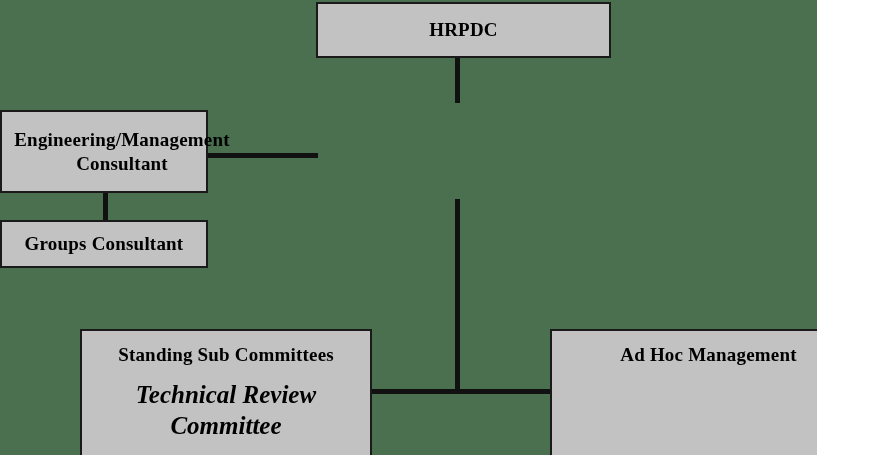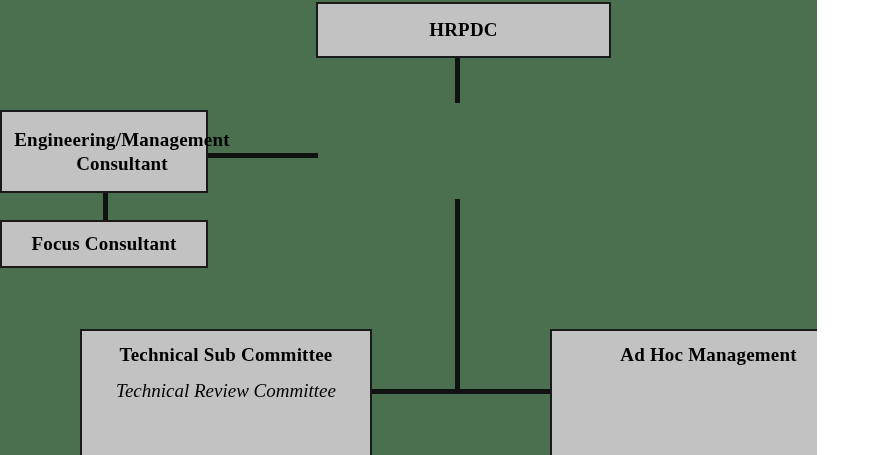--- a/index.html
+++ b/index.html
@@ -29,23 +29,23 @@
     z-index: 3;
   }
   .node .line1 {
     font-weight: bold;
     font-size: 19px;
     line-height: 1.25;
     letter-spacing: 0.2px;
     white-space: pre-line;
   }
   .node .line2 {
-    font-weight: normal;
+    font-weight: bold;
     font-style: italic;
-    font-size: 19px;
+    font-size: 25px;
     line-height: 1.25;
     white-space: pre-line;
   }
   .node.stacked {
     justify-content: flex-start;
     padding-top: 12px;
   }
   .node.stacked .line2 {
     margin-top: 12px;
   }
@@ -83,25 +83,25 @@
     <div class="line1">HRPDC</div>
   </div>
 
 
   <div class="node" id="node-engineering">
     <div class="line1">Engineering/Management
 Consultant</div>
   </div>
 
   <div class="node" id="node-legal">
-    <div class="line1">Focus Consultant</div>
+    <div class="line1">Groups Consultant</div>
   </div>
 
   <div class="node stacked" id="node-standing">
-    <div class="line1">Technical Sub Committee</div>
+    <div class="line1">Standing Sub Committees</div>
     <div class="line2">Technical Review Committee</div>
   </div>
 
   <div class="node stacked" id="node-adhoc">
     <div class="line1">Ad Hoc Management</div>
   </div>
 
 </div>
 
 </body></html>

